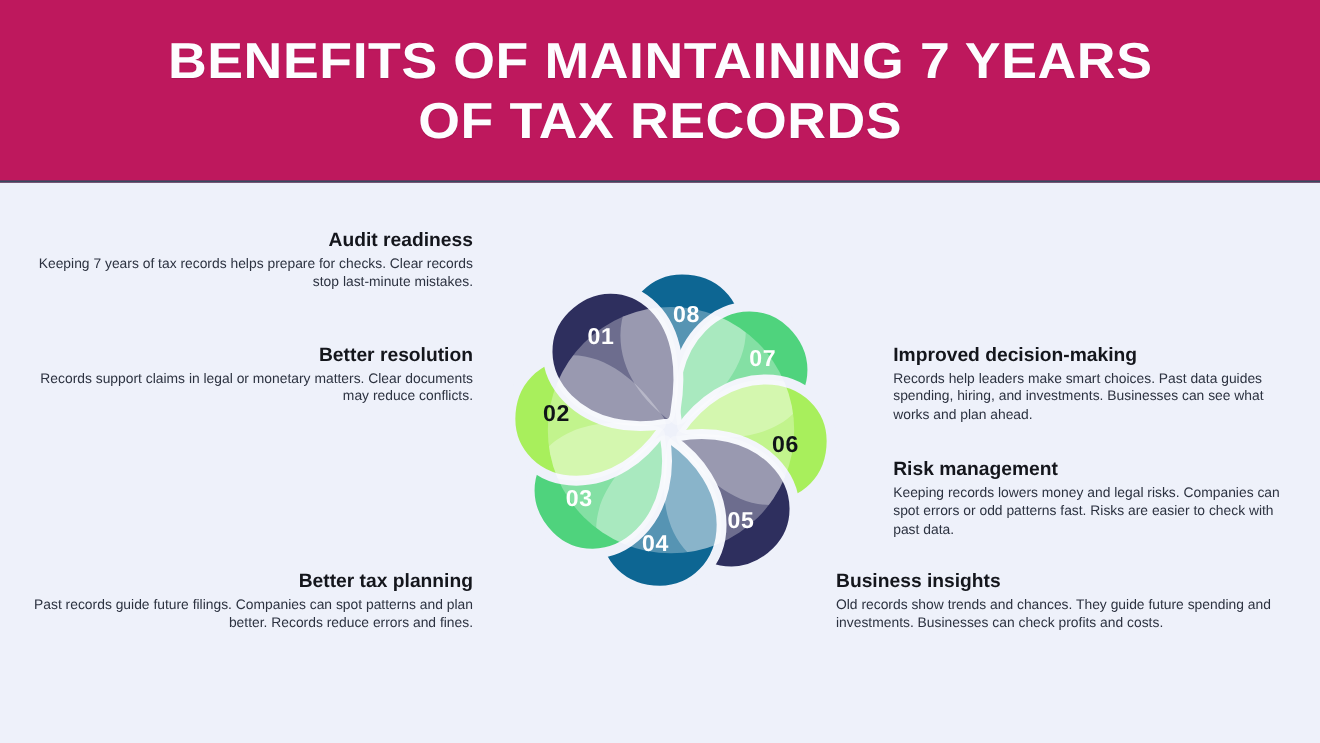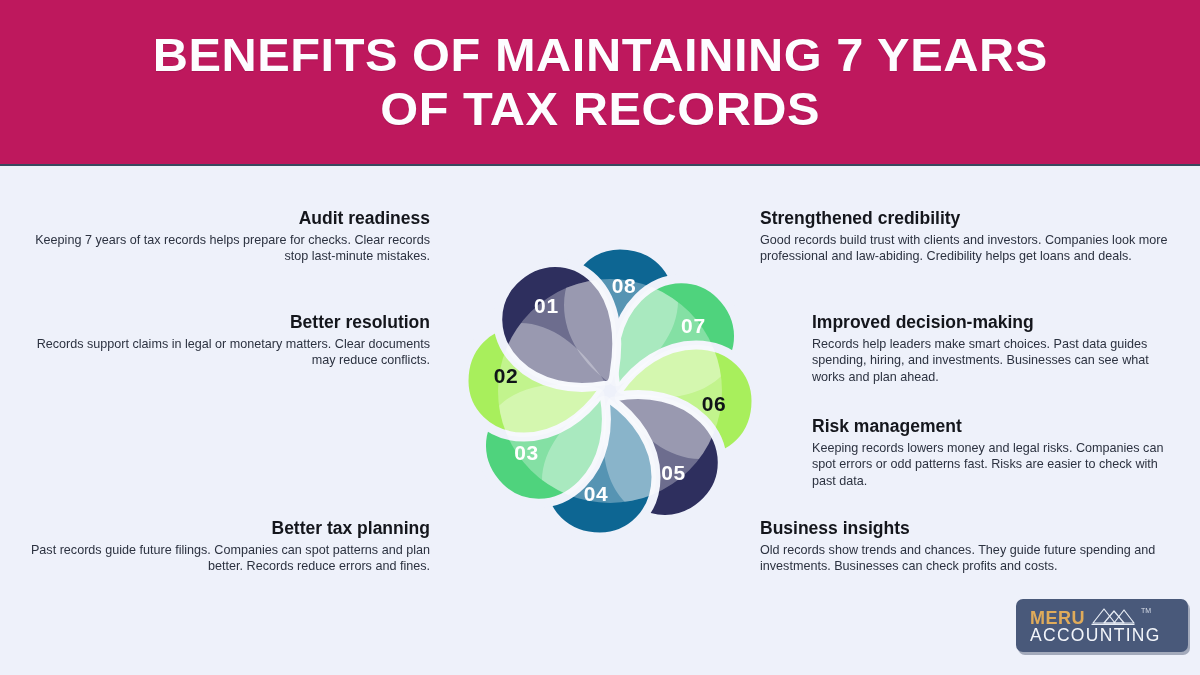--- a/index.html
+++ b/index.html
@@ -124,24 +124,20 @@
     <h3>Better resolution</h3>
     <p>Records support claims in legal or monetary matters. Clear documents may reduce conflicts.</p>
   </div>
 
 
   <div class="blk left" id="b4">
     <h3>Better tax planning</h3>
     <p>Past records guide future filings. Companies can spot patterns and plan better. Records reduce errors and fines.</p>
   </div>
 
-  <div class="blk right" id="b8">
-    <h3>Strengthened credibility</h3>
-    <p>Good records build trust with clients and investors. Companies look more professional and law-abiding. Credibility helps get loans and deals.</p>
-  </div>
 
   <div class="blk right" id="b7">
     <h3>Improved decision-making</h3>
     <p>Records help leaders make smart choices. Past data guides spending, hiring, and investments. Businesses can see what works and plan ahead.</p>
   </div>
 
   <div class="blk right" id="b6">
     <h3>Risk management</h3>
     <p>Keeping records lowers money and legal risks. Companies can spot errors or odd patterns fast. Risks are easier to check with past data.</p>
   </div>
@@ -184,31 +180,14 @@
           <text x="314.0" y="224.0" class="pnum" fill="#101418" text-anchor="middle" dominant-baseline="middle">06</text>
           <text x="273.6" y="293.4" class="pnum" fill="#ffffff" text-anchor="middle" dominant-baseline="middle">05</text>
           <text x="196.0" y="314.0" class="pnum" fill="#ffffff" text-anchor="middle" dominant-baseline="middle">04</text>
           <text x="126.6" y="273.6" class="pnum" fill="#ffffff" text-anchor="middle" dominant-baseline="middle">03</text>
           <text x="106.0" y="196.0" class="pnum" fill="#101418" text-anchor="middle" dominant-baseline="middle">02</text>
           <text x="146.4" y="126.6" class="pnum" fill="#ffffff" text-anchor="middle" dominant-baseline="middle">01</text>
         </g>
     </svg>
   </div>
 
-  <div id="logo">
-    <div id="logo-row1">
-      <span id="logo-meru">MERU</span>
-      <span>
-        <svg width="46" height="20" viewBox="0 0 46 20">
-          <g fill="none" stroke="#e9eef6" stroke-width="1.2" stroke-linejoin="round">
-            <path d="M3 17 L14 3 L25 17 Z"></path>
-            <path d="M14 17 L24 5 L34 17 Z"></path>
-            <path d="M24 17 L34 4 L44 17 Z"></path>
-            <path d="M1.5 18.4 L44.5 18.4"></path>
-          </g>
-        </svg>
-      </span>
-      <span id="logo-tm">TM</span>
-    </div>
-    <div id="logo-acc">ACCOUNTING</div>
-  </div>
 
 </div>
 
 </body></html>

